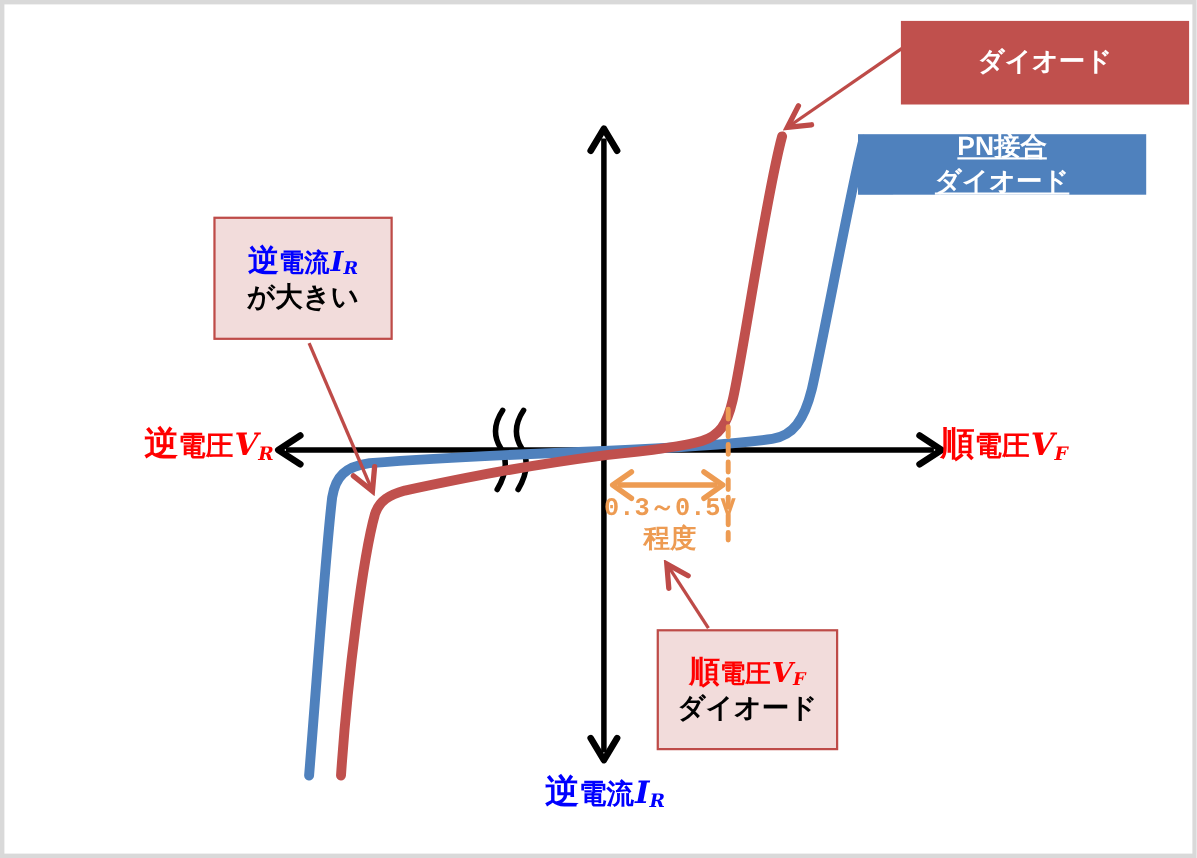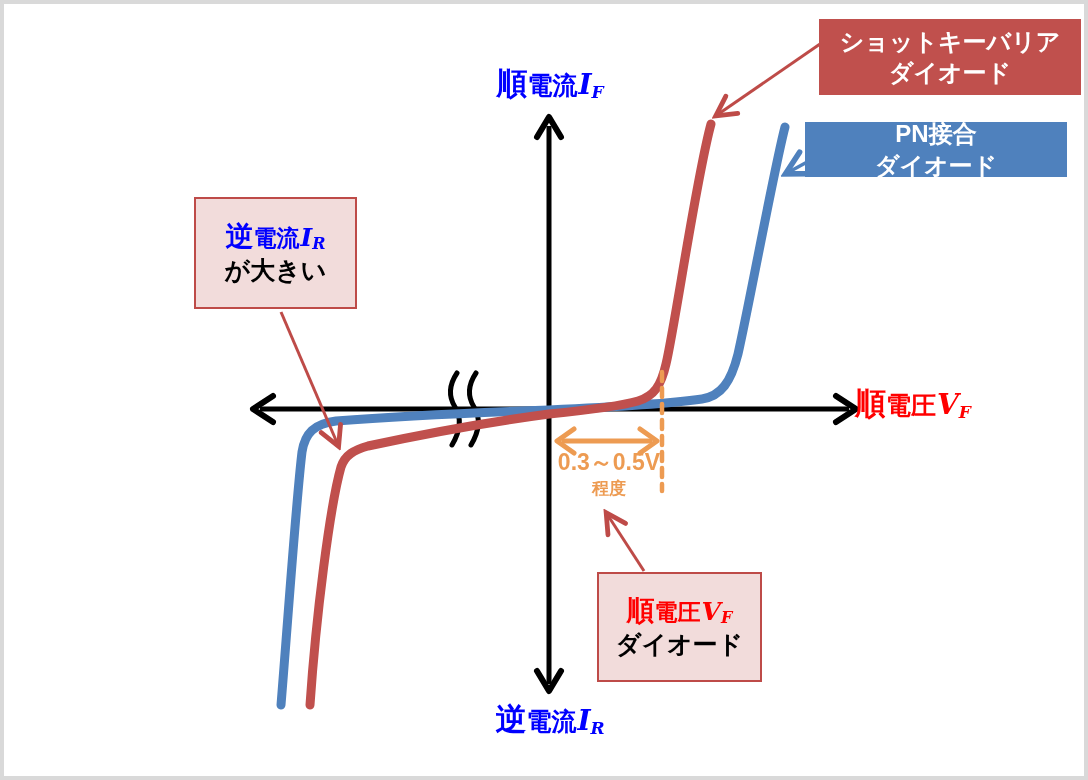--- a/index.html
+++ b/index.html
@@ -31,23 +31,23 @@
   .callout .sub{font-size:16px;vertical-align:-3px;}
   
   .legend{
     box-sizing:border-box;color:#fff;display:flex;flex-direction:column;
     align-items:center;justify-content:center;text-align:center;
     font-size:24px;line-height:1.3;
   }
   .legend-red{background:#C0504D;}
   .legend-blue{background:#4F81BD;}
   
-  .orange-note{color:#ED9B52;text-align:center;line-height:1;}
+  .orange-note{color:#ED9B52;text-align:center;line-height:1;font-family:Liberation Mono, monospace;}
   .orange-line1{font-size:23px;}
-  .orange-line2{font-size:17px;}
+  .orange-line2{font-size:24px;}
 </style>
 </head>
 <body>
 
 <div class="page">
 
   <svg class="layer" width="1088" height="780" viewBox="0 0 1088 780">
     <defs>
       <marker id="mDR" markerWidth="9" markerHeight="9" refX="7" refY="4.5" orient="auto">
         <path d="M1,1 L7.5,4.5 L1,8" fill="none" stroke="#BE4B48" stroke-width="1.6" stroke-linecap="round"></path>
@@ -87,53 +87,52 @@
       <path d="M570,425 L553,437 L570,449" stroke-width="5"></path>
       <path d="M636,425 L653,437 L636,449" stroke-width="5"></path>
     </g>
 
     <path d="M277,308 L334,441" stroke="#BE4B48" stroke-width="3" fill="none" marker-end="url(#mDR)"></path>
     <path d="M640,567 L603,510" stroke="#BE4B48" stroke-width="3" fill="none" marker-end="url(#mDR)"></path>
     <path d="M816,40 L713,111" stroke="#BE4B48" stroke-width="3" fill="none" marker-end="url(#mDR)"></path>
     <path d="M816,151 L783,169" stroke="#4F81BD" stroke-width="3.5" fill="none" marker-end="url(#mBL)"></path>
   </svg>
 
-  <div class="abs term axis-label blue-text" style="left:436px;top:64px;width:220px;">
-    <span class="k-big">順</span><span class="k-small">電流</span><span class="sym">I</span><span class="sub">F</span>
-  </div>
 
   <div class="abs term axis-label blue-text" style="left:436px;top:700px;width:220px;">
     <span class="k-big">逆</span><span class="k-small">電流</span><span class="sym">I</span><span class="sub">R</span>
   </div>
 
+  <div class="abs term red-text" style="left:100px;top:384px;width:145px;text-align:right;">
+    <span class="k-big">逆</span><span class="k-small">電圧</span><span class="sym">V</span><span class="sub">R</span>
+  </div>
 
   <div class="abs term red-text" style="left:851px;top:384px;width:170px;text-align:left;">
     <span class="k-big">順</span><span class="k-small">電圧</span><span class="sym">V</span><span class="sub">F</span>
   </div>
 
   <div class="abs callout" style="left:190px;top:193px;width:163px;height:112px;">
     <div class="term blue-text">
       <span class="k-big">逆</span><span class="k-small">電流</span><span class="sym">I</span><span class="sub">R</span>
     </div>
     <div class="suffix">が大きい</div>
   </div>
 
   <div class="abs callout" style="left:593px;top:568px;width:165px;height:110px;">
     <div class="term red-text">
       <span class="k-big">順</span><span class="k-small">電圧</span><span class="sym">V</span><span class="sub">F</span>
     </div>
     <div class="suffix">ダイオード</div>
   </div>
 
   <div class="abs legend legend-red" style="left:815px;top:15px;width:262px;height:76px;">
-    <div>ショットキーバリア</div>
     <div>ダイオード</div>
   </div>
 
-  <div class="abs legend legend-blue" style="left:801px;top:118px;width:262px;height:55px;">
+  <div class="abs legend legend-blue" style="left:776px;top:118px;width:262px;height:55px;text-decoration:underline;">
     <div>PN接合</div>
     <div>ダイオード</div>
   </div>
 
   <div class="abs orange-note orange-line1" style="left:545px;top:447px;width:120px;">0.3～0.5V</div>
   <div class="abs orange-note orange-line2" style="left:545px;top:476px;width:120px;">程度</div>
 
 </div>
 
 </body></html>

